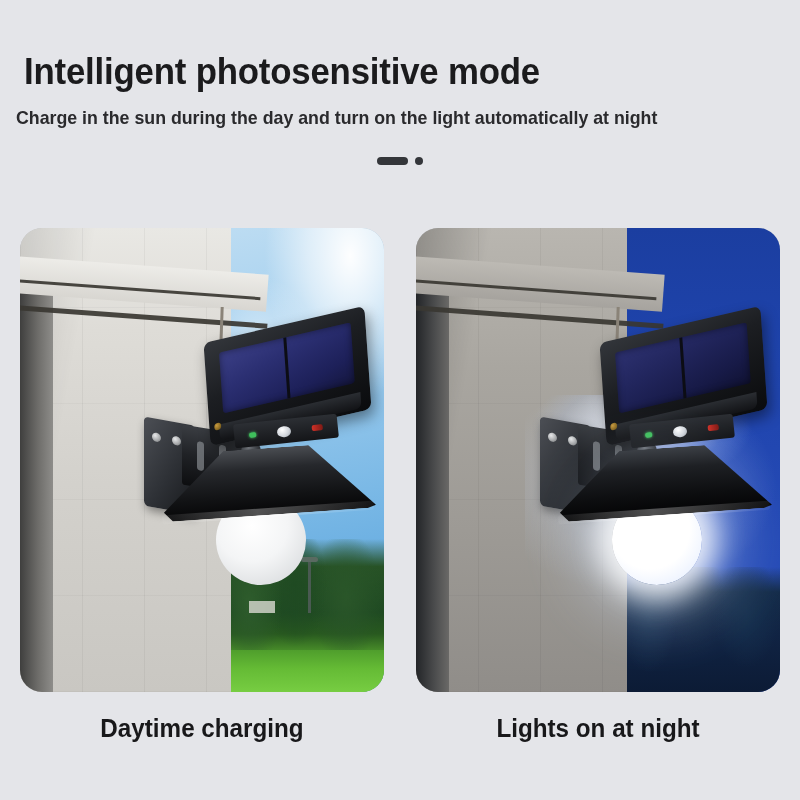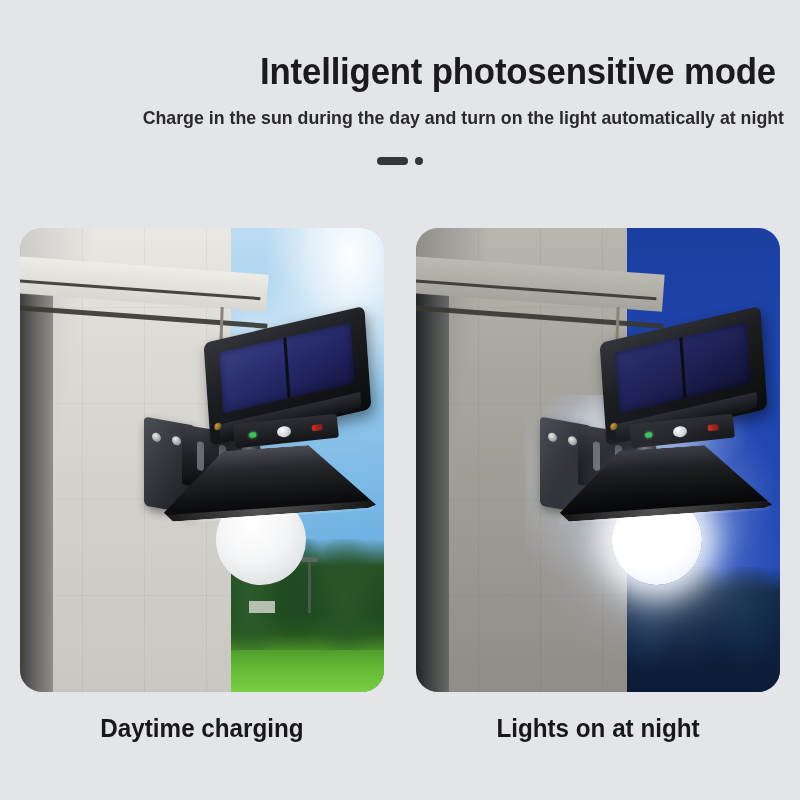--- a/index.html
+++ b/index.html
@@ -11,21 +11,21 @@
     height: 800px;
     background: #e4e5e9;
     font-family: "Liberation Sans", sans-serif;
     overflow: hidden;
     position: relative;
   }
 
   
   .header {
     width: 100%;
-    text-align: right;
+    text-align: left;
     padding-top: 52px;
     box-sizing: border-box;
   }
   .headline {
     font-size: 37px;
     font-weight: bold;
     color: #1b1b1d;
     letter-spacing: -0.2px;
     line-height: 1.1;
     margin: 0;

